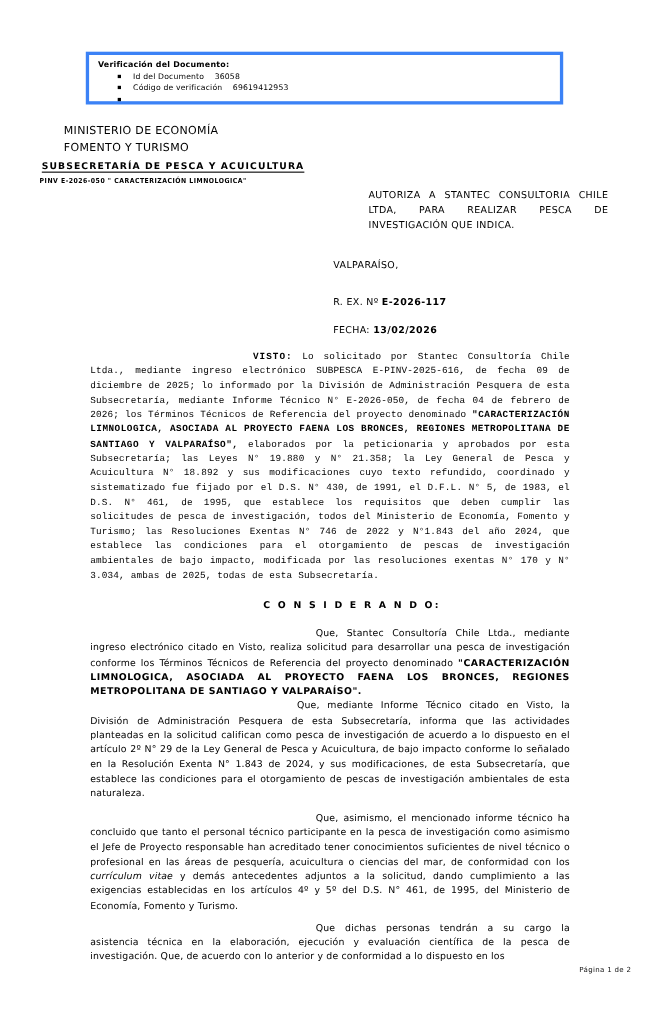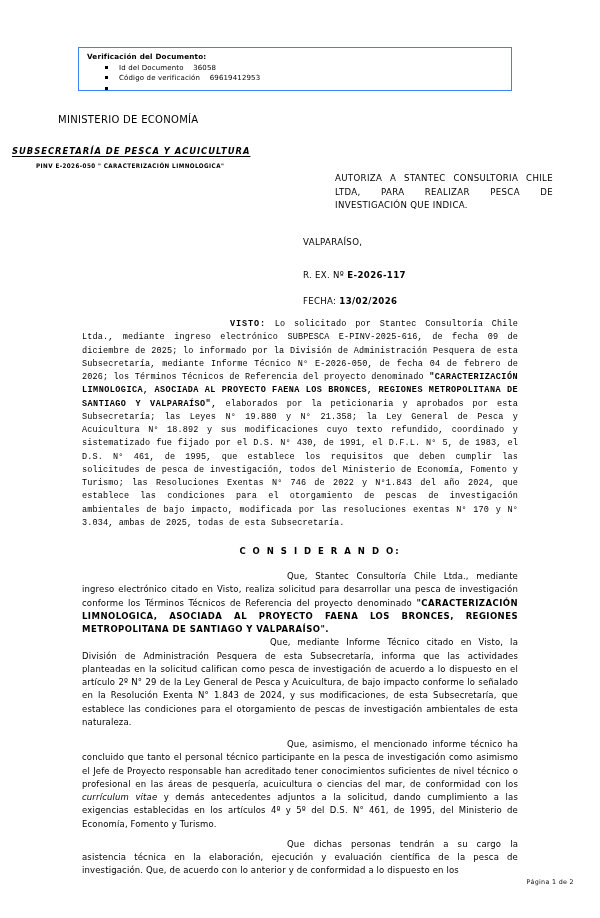--- a/index.html
+++ b/index.html
@@ -22,21 +22,21 @@
     background: #ffffff;
   }
 
   
   .verif-box {
     position: absolute;
     left: 78px;
     top: 47px;
     width: 434px;
     box-sizing: border-box;
-    border: 1px solid #3b82f6;
+    border: 3px solid #3b82f6;
     padding: 4px 2px 6px 6px;
     background: #ffffff;
   }
   .verif-title {
     font-size: 7.2px;
     font-weight: bold;
     letter-spacing: 0.2px;
     line-height: 1.35;
     margin: 0 0 1px 2px;
   }
@@ -69,28 +69,27 @@
   .ministry {
     position: absolute;
     left: 58px;
     top: 113px;
     font-size: 10px;
     line-height: 1.45;
     letter-spacing: 0.3px;
   }
   .subsec {
     position: absolute;
-    left: 12px;
+    left: 38px;
     top: 146px;
     font-size: 8.4px;
     font-weight: bold;
     letter-spacing: 1.0px;
     text-decoration: underline;
     text-underline-offset: 2px;
-    font-style: italic;
   }
   .pinv-line {
     position: absolute;
     left: 36px;
     top: 162px;
     font-size: 5.6px;
     font-weight: bold;
     letter-spacing: 0.45px;
     transform: scaleY(1.12);
     transform-origin: left top;
@@ -212,20 +211,21 @@
         <span class="val">69619412953</span>
       </li>
       <li>
         <span class="bullet"></span>
       </li>
     </ul>
   </div>
 
   <div class="ministry">
     <div>MINISTERIO DE ECONOMÍA</div>
+    <div>FOMENTO Y TURISMO</div>
   </div>
   <div class="subsec">SUBSECRETARÍA DE PESCA Y ACUICULTURA</div>
   <div class="pinv-line">PINV E-2026-050 " CARACTERIZACIÓN LIMNOLOGICA"</div>
 
   <div class="title-block">AUTORIZA A STANTEC CONSULTORIA CHILE LTDA, PARA REALIZAR PESCA DE INVESTIGACIÓN QUE INDICA.</div>
   <div class="valparaiso">VALPARAÍSO,</div>
   <div class="rex">
     <span>R. EX. Nº</span>
     <b>E-2026-117</b>
   </div>

